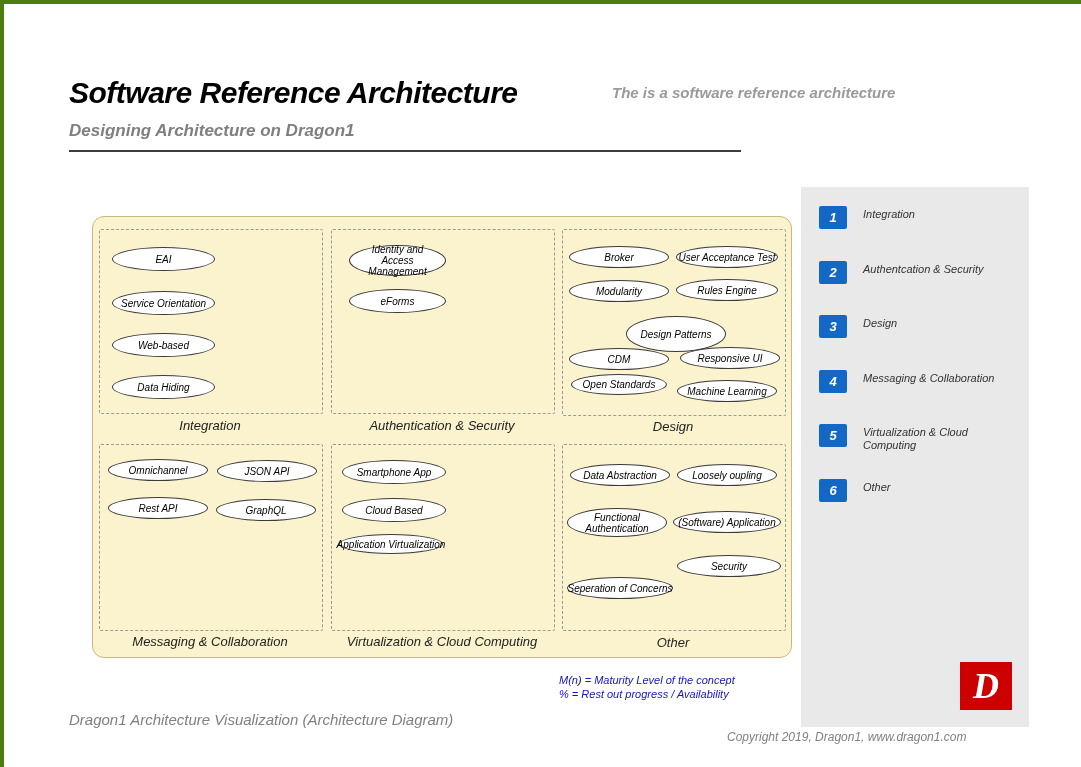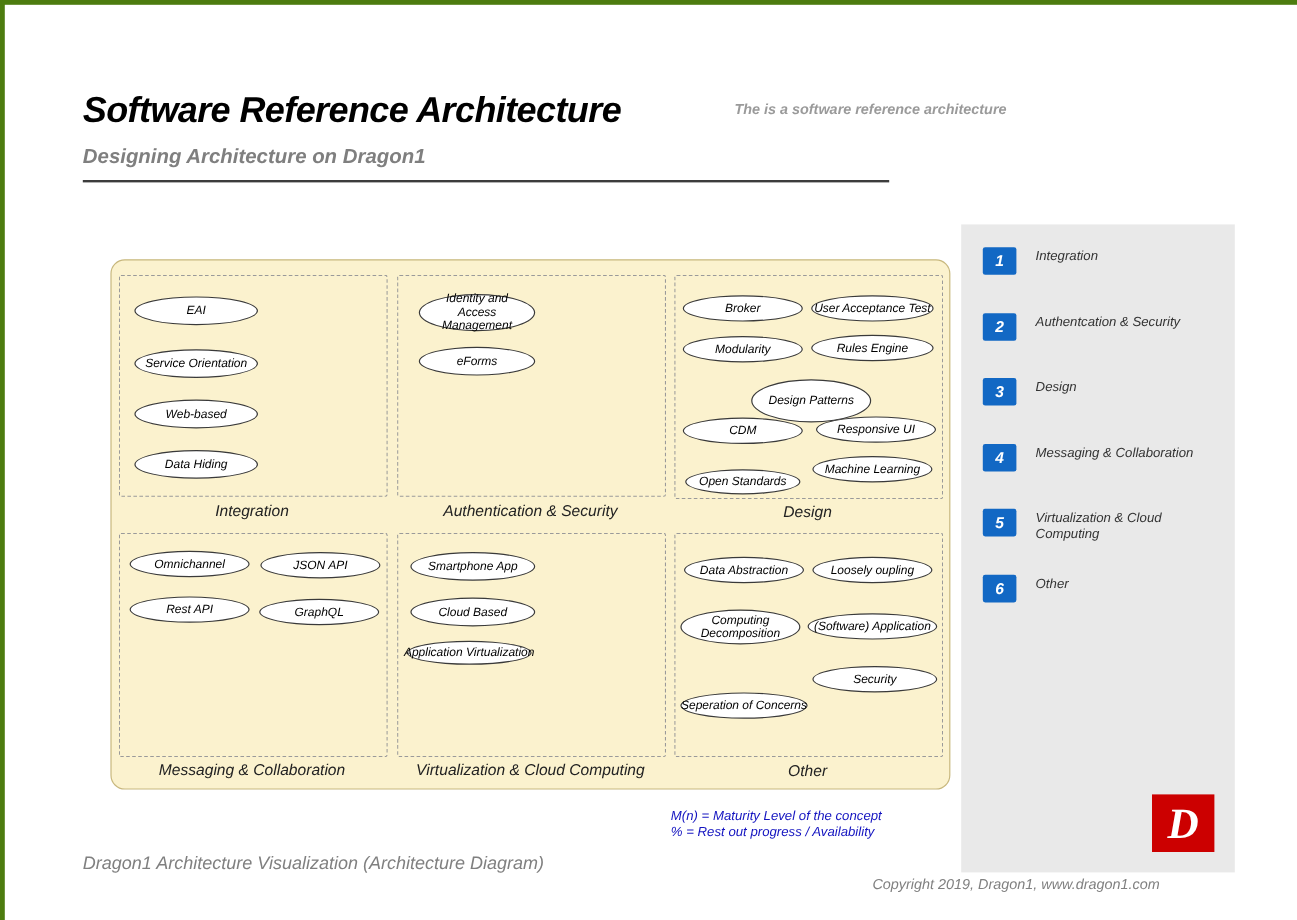--- a/index.html
+++ b/index.html
@@ -9,21 +9,21 @@
     font-family:"Liberation Sans", sans-serif;
     font-style:italic;
   }
   
   .title{
     position:absolute;left:65px;top:72px;margin:0;
     font-size:30px;font-weight:bold;color:#000000;letter-spacing:-0.5px;
   }
   .title-note{
     position:absolute;left:608px;top:80px;
-    font-size:12px;font-weight:bold;color:#9a9a9a;
+    font-size:15px;font-weight:bold;color:#9a9a9a;
   }
   .subtitle{
     position:absolute;left:65px;top:117px;
     font-size:17px;font-weight:bold;color:#7f7f7f;
   }
   .rule{
     position:absolute;left:65px;top:146px;width:672px;height:2px;background:#3c3c3c;
   }
   
   .board{
@@ -108,35 +108,35 @@
   <div class="ellipse wrap" style="left:345px;top:241px;width:97px;height:31px">Identity and Access Management</div>
   <div class="ellipse" style="left:345px;top:285px;width:97px;height:24px">eForms</div>
 
   <div class="ellipse" style="left:565px;top:242px;width:100px;height:22px">Broker</div>
   <div class="ellipse" style="left:672px;top:242px;width:102px;height:22px">User Acceptance Test</div>
   <div class="ellipse" style="left:565px;top:276px;width:100px;height:22px">Modularity</div>
   <div class="ellipse" style="left:672px;top:275px;width:102px;height:22px">Rules Engine</div>
   <div class="ellipse" style="left:622px;top:312px;width:100px;height:36px">Design Patterns</div>
   <div class="ellipse" style="left:565px;top:344px;width:100px;height:22px">CDM</div>
   <div class="ellipse" style="left:676px;top:343px;width:100px;height:22px">Responsive UI</div>
-  <div class="ellipse" style="left:567px;top:387px;width:96px;height:21px">Open Standards</div>
+  <div class="ellipse" style="left:567px;top:370px;width:96px;height:21px">Open Standards</div>
   <div class="ellipse" style="left:673px;top:376px;width:100px;height:22px">Machine Learning</div>
 
   <div class="ellipse" style="left:104px;top:455px;width:100px;height:22px">Omnichannel</div>
   <div class="ellipse" style="left:213px;top:456px;width:100px;height:22px">JSON API</div>
   <div class="ellipse" style="left:104px;top:493px;width:100px;height:22px">Rest API</div>
   <div class="ellipse" style="left:212px;top:495px;width:100px;height:22px">GraphQL</div>
 
   <div class="ellipse" style="left:338px;top:456px;width:104px;height:24px">Smartphone App</div>
   <div class="ellipse" style="left:338px;top:494px;width:104px;height:24px">Cloud Based</div>
   <div class="ellipse" style="left:335px;top:530px;width:104px;height:20px">Application Virtualization</div>
 
   <div class="ellipse" style="left:566px;top:460px;width:100px;height:22px">Data Abstraction</div>
   <div class="ellipse" style="left:673px;top:460px;width:100px;height:22px">Loosely oupling</div>
-  <div class="ellipse wrap" style="left:563px;top:504px;width:100px;height:29px">Computing Decomposition</div>
+  <div class="ellipse wrap" style="left:563px;top:504px;width:100px;height:29px">Functional Authentication</div>
   <div class="ellipse" style="left:669px;top:507px;width:108px;height:22px">(Software) Application</div>
   <div class="ellipse" style="left:563px;top:573px;width:106px;height:22px">Seperation of Concerns</div>
   <div class="ellipse" style="left:673px;top:551px;width:104px;height:22px">Security</div>
 
   <div class="sidebar">
     <div class="legend-item" style="top:19px">
       <div class="badge">1</div>
       <div class="legend-label">Integration</div>
     </div>
     <div class="legend-item" style="top:74px">

